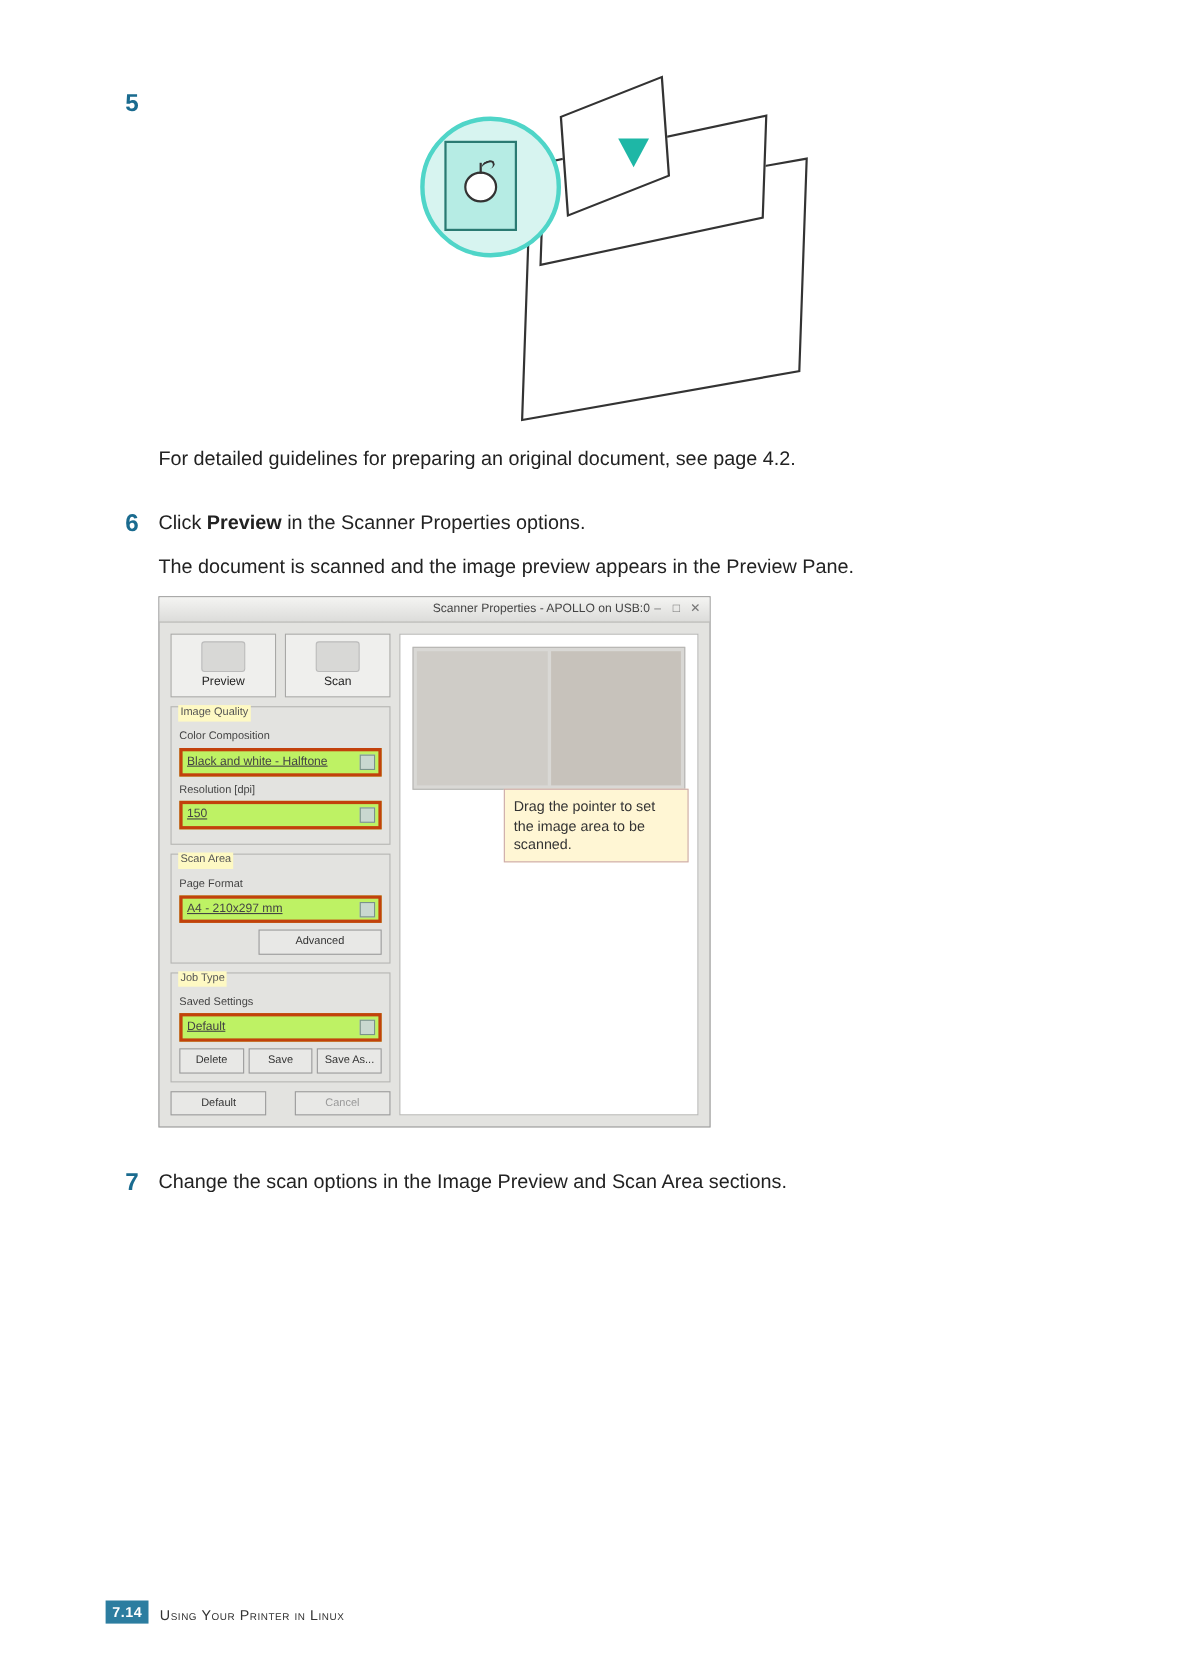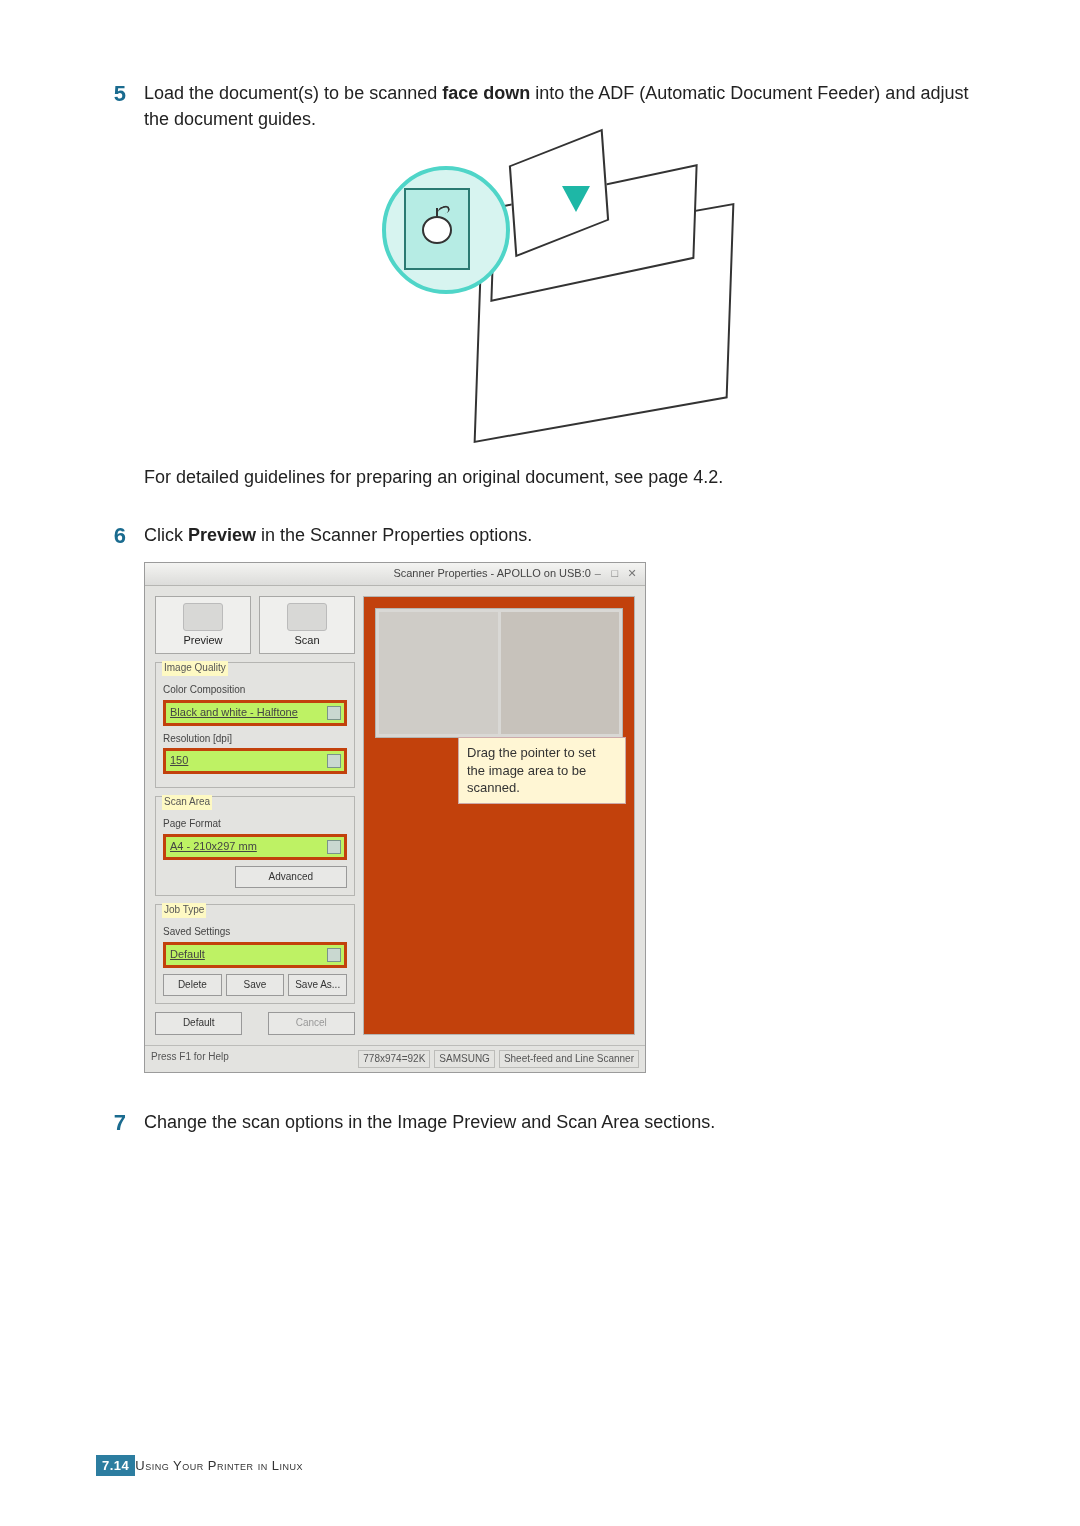--- a/index.html
+++ b/index.html
@@ -145,21 +145,21 @@
     padding: 10px;
     gap: 8px;
   }
   .sw-left {
     width: 200px;
     display:flex;flex-direction:column;gap:8px;
   }
   .sw-right {
     flex:1;
     border:1px solid #b5b5b2;
-    background:#c2410c;
+    background:#ffffff;
     padding:11px;
     min-height:310px;
     position:relative;
   }
   .btnrow{display:flex;gap:8px;}
   .bigbtn{
     flex:1;
     border:1px solid #a8a8a6;
     background:#efefed;
     text-align:center;
@@ -218,42 +218,39 @@
     border-top:1px solid #bcbcb9;
     padding:4px 6px;
     display:flex;gap:4px;color:#555;font-size:10px;
   }
   .sw-status span:first-child{flex:1;}
   .sw-status .cell{border:1px solid #bcbcb9;padding:1px 4px;}
 
   
   .page-footer{
     position:absolute;left:96px;bottom:50px;
-    display:flex;align-items:center;
+    display:flex;align-items:flex-end;gap:10px;
     font-size:13px;
   }
   .pf-box{
     background:#2c7da0;color:#fff;padding:3px 6px;font-weight:bold;
     font-family:Arial,sans-serif;letter-spacing:.5px;
   }
   .pf-text{
     font-variant:small-caps;letter-spacing:.5px;color:#333;
   }
 </style>
 </head>
 <body>
 
 <div class="page">
 
   <div class="step">
     <div class="stepnum">5</div>
     <div class="stepbody">
-      <p>
-        <span>Load the document(s) to be scanned </span><span class="bold">face down</span><span> into the ADF (Automatic Document Feeder) and adjust the document guides.</span>
-      </p>
 
       <div class="printer-figure">
         <div class="printer-body"></div>
         <div class="printer-top"></div>
         <div class="paper-sheet"></div>
         <div class="arrow-down"></div>
         <div class="zoom-bubble">
           <div class="zoom-inner">
             <div class="apple"></div>
           </div>
@@ -263,20 +260,21 @@
       <p>For detailed guidelines for preparing an original document, see page 4.2.</p>
     </div>
   </div>
 
   <div class="step">
     <div class="stepnum">6</div>
     <div class="stepbody">
       <p>
         <span>Click </span><span class="bold">Preview</span><span> in the Scanner Properties options.</span>
       </p>
+      <p>The document is scanned and the image preview appears in the Preview Pane.</p>
 
       <div class="scanner-window">
         <div class="sw-title">
           <span>Scanner Properties - APOLLO on USB:0</span>
           <span class="wicons">
             <span>–</span>
             <span>□</span>
             <span>✕</span>
           </span>
         </div>
@@ -329,26 +327,20 @@
           </div>
 
           <div class="sw-right">
             <div class="preview-thumb">
               <div class="pv-col"></div>
                 <div class="pv-col2"></div>
             </div>
             <div class="callout">Drag the pointer to set the image area to be scanned.</div>
           </div>
         </div>
-        <div class="sw-status">
-          <span>Press F1 for Help</span>
-          <span class="cell">778x974=92K</span>
-          <span class="cell">SAMSUNG</span>
-          <span class="cell">Sheet-feed and Line Scanner</span>
-        </div>
       </div>
 
     </div>
   </div>
 
   <div class="step" style="margin-top:26px;">
     <div class="stepnum">7</div>
     <div class="stepbody">
       <p>Change the scan options in the Image Preview and Scan Area sections.</p>
     </div>

